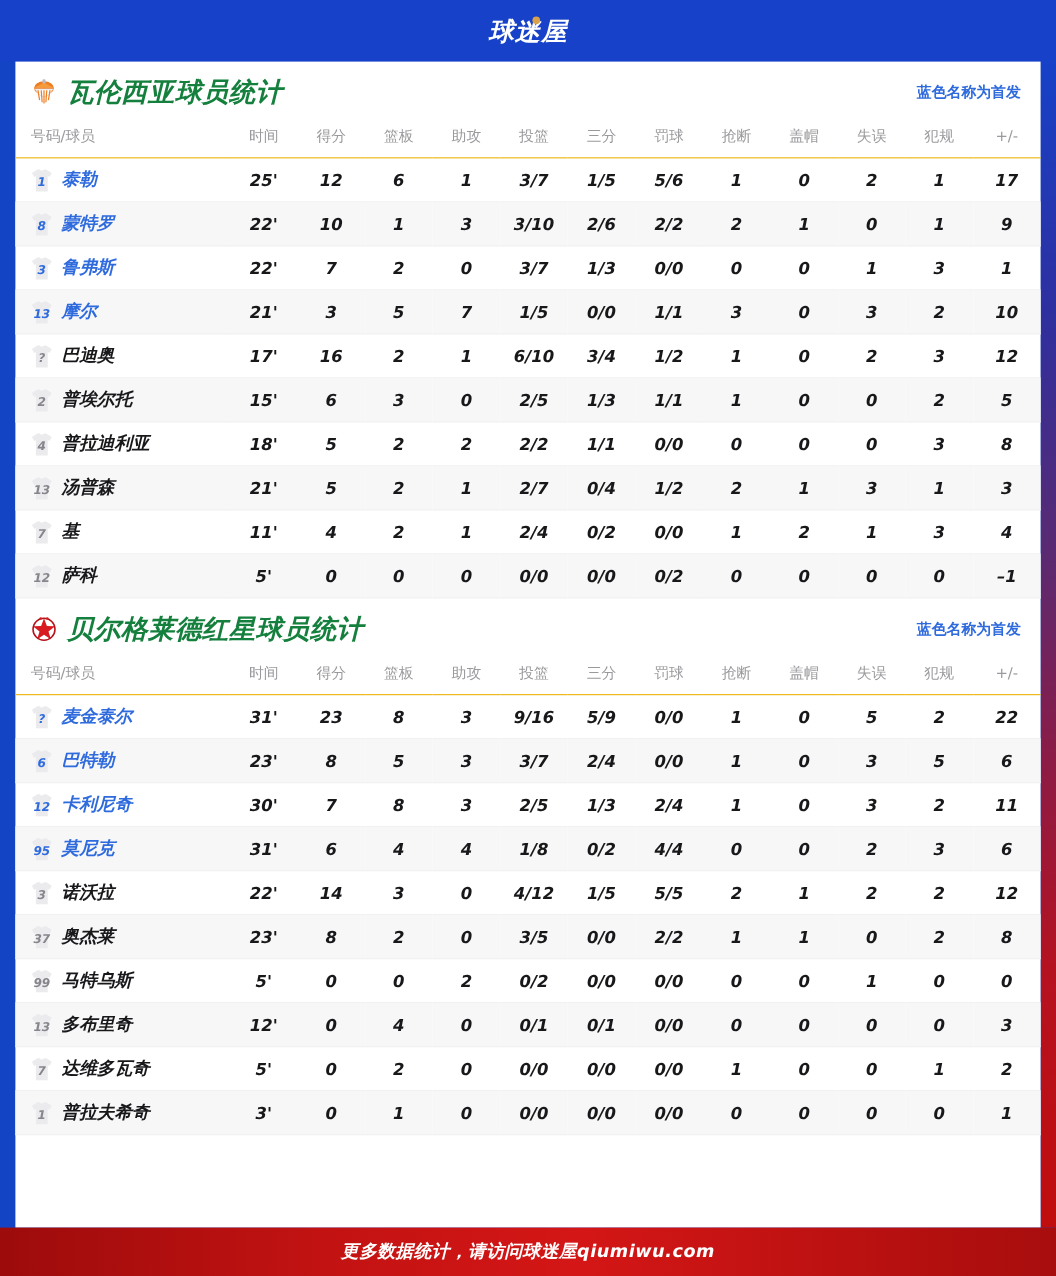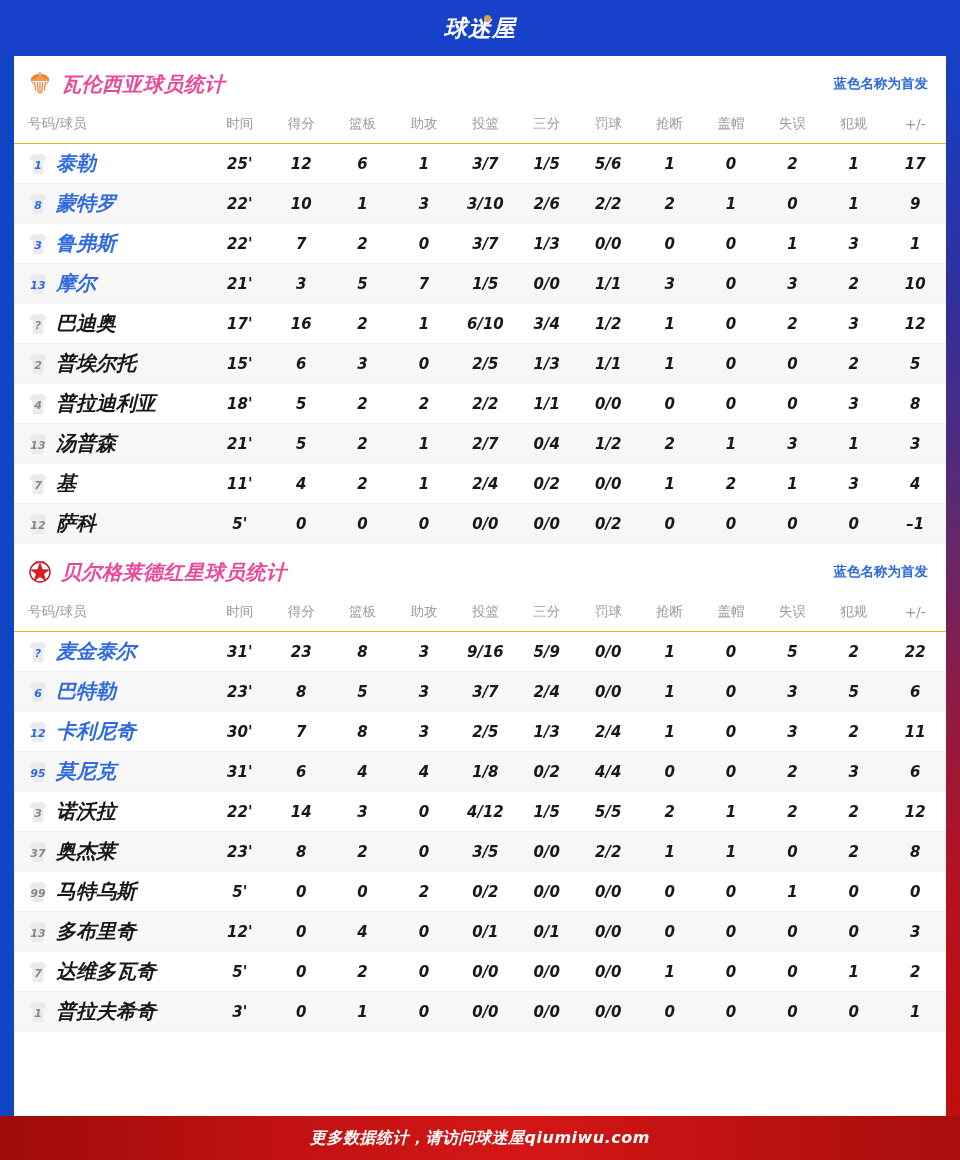--- a/index.html
+++ b/index.html
@@ -41,21 +41,21 @@
   }
 
   
   .sec-head {
     display:flex; align-items:center;
     padding:16px 18px 12px 14px;
     height:52px;
   }
   .crest { width:24px; height:26px; margin-right:9px; flex:0 0 auto; }
   .sec-title {
-    font-size:20px; font-weight:bold; font-style:italic; color:#ec4899;
+    font-size:24px; font-weight:bold; font-style:italic; color:#15803d;
     letter-spacing:.5px;
     font-family:"DejaVu Sans","Liberation Sans",sans-serif;
   }
   .legend {
     margin-left:auto; font-size:13.5px; color:#2f6bdd; font-weight:bold;
     font-family:"DejaVu Sans","Liberation Sans",sans-serif;
   }
 
   
   table { width:100%; border-collapse:collapse; table-layout:fixed; }
@@ -82,21 +82,21 @@
     margin-right:8px;
     display:flex; align-items:center; justify-content:center;
   }
   .jersey svg { position:absolute; inset:0; }
   .jnum {
     position:relative; z-index:2; font-size:11px; font-style:italic;
     font-weight:bold; color:#86868c; line-height:1; padding-top:3px;
   }
   .jnum.starter { color:#2f6bdd; }
   .pname {
-    font-size:20px; font-weight:bold; font-style:italic; color:#18181b;
+    font-size:16px; font-weight:bold; font-style:italic; color:#18181b;
     white-space:nowrap;
     font-family:"DejaVu Sans","Liberation Sans",sans-serif;
   }
   .pname.starter { color:#2f6bdd; }
 
   
   col.w-player { width:195px; }
   col.w-stat   { width:61.4px; }
 
   

